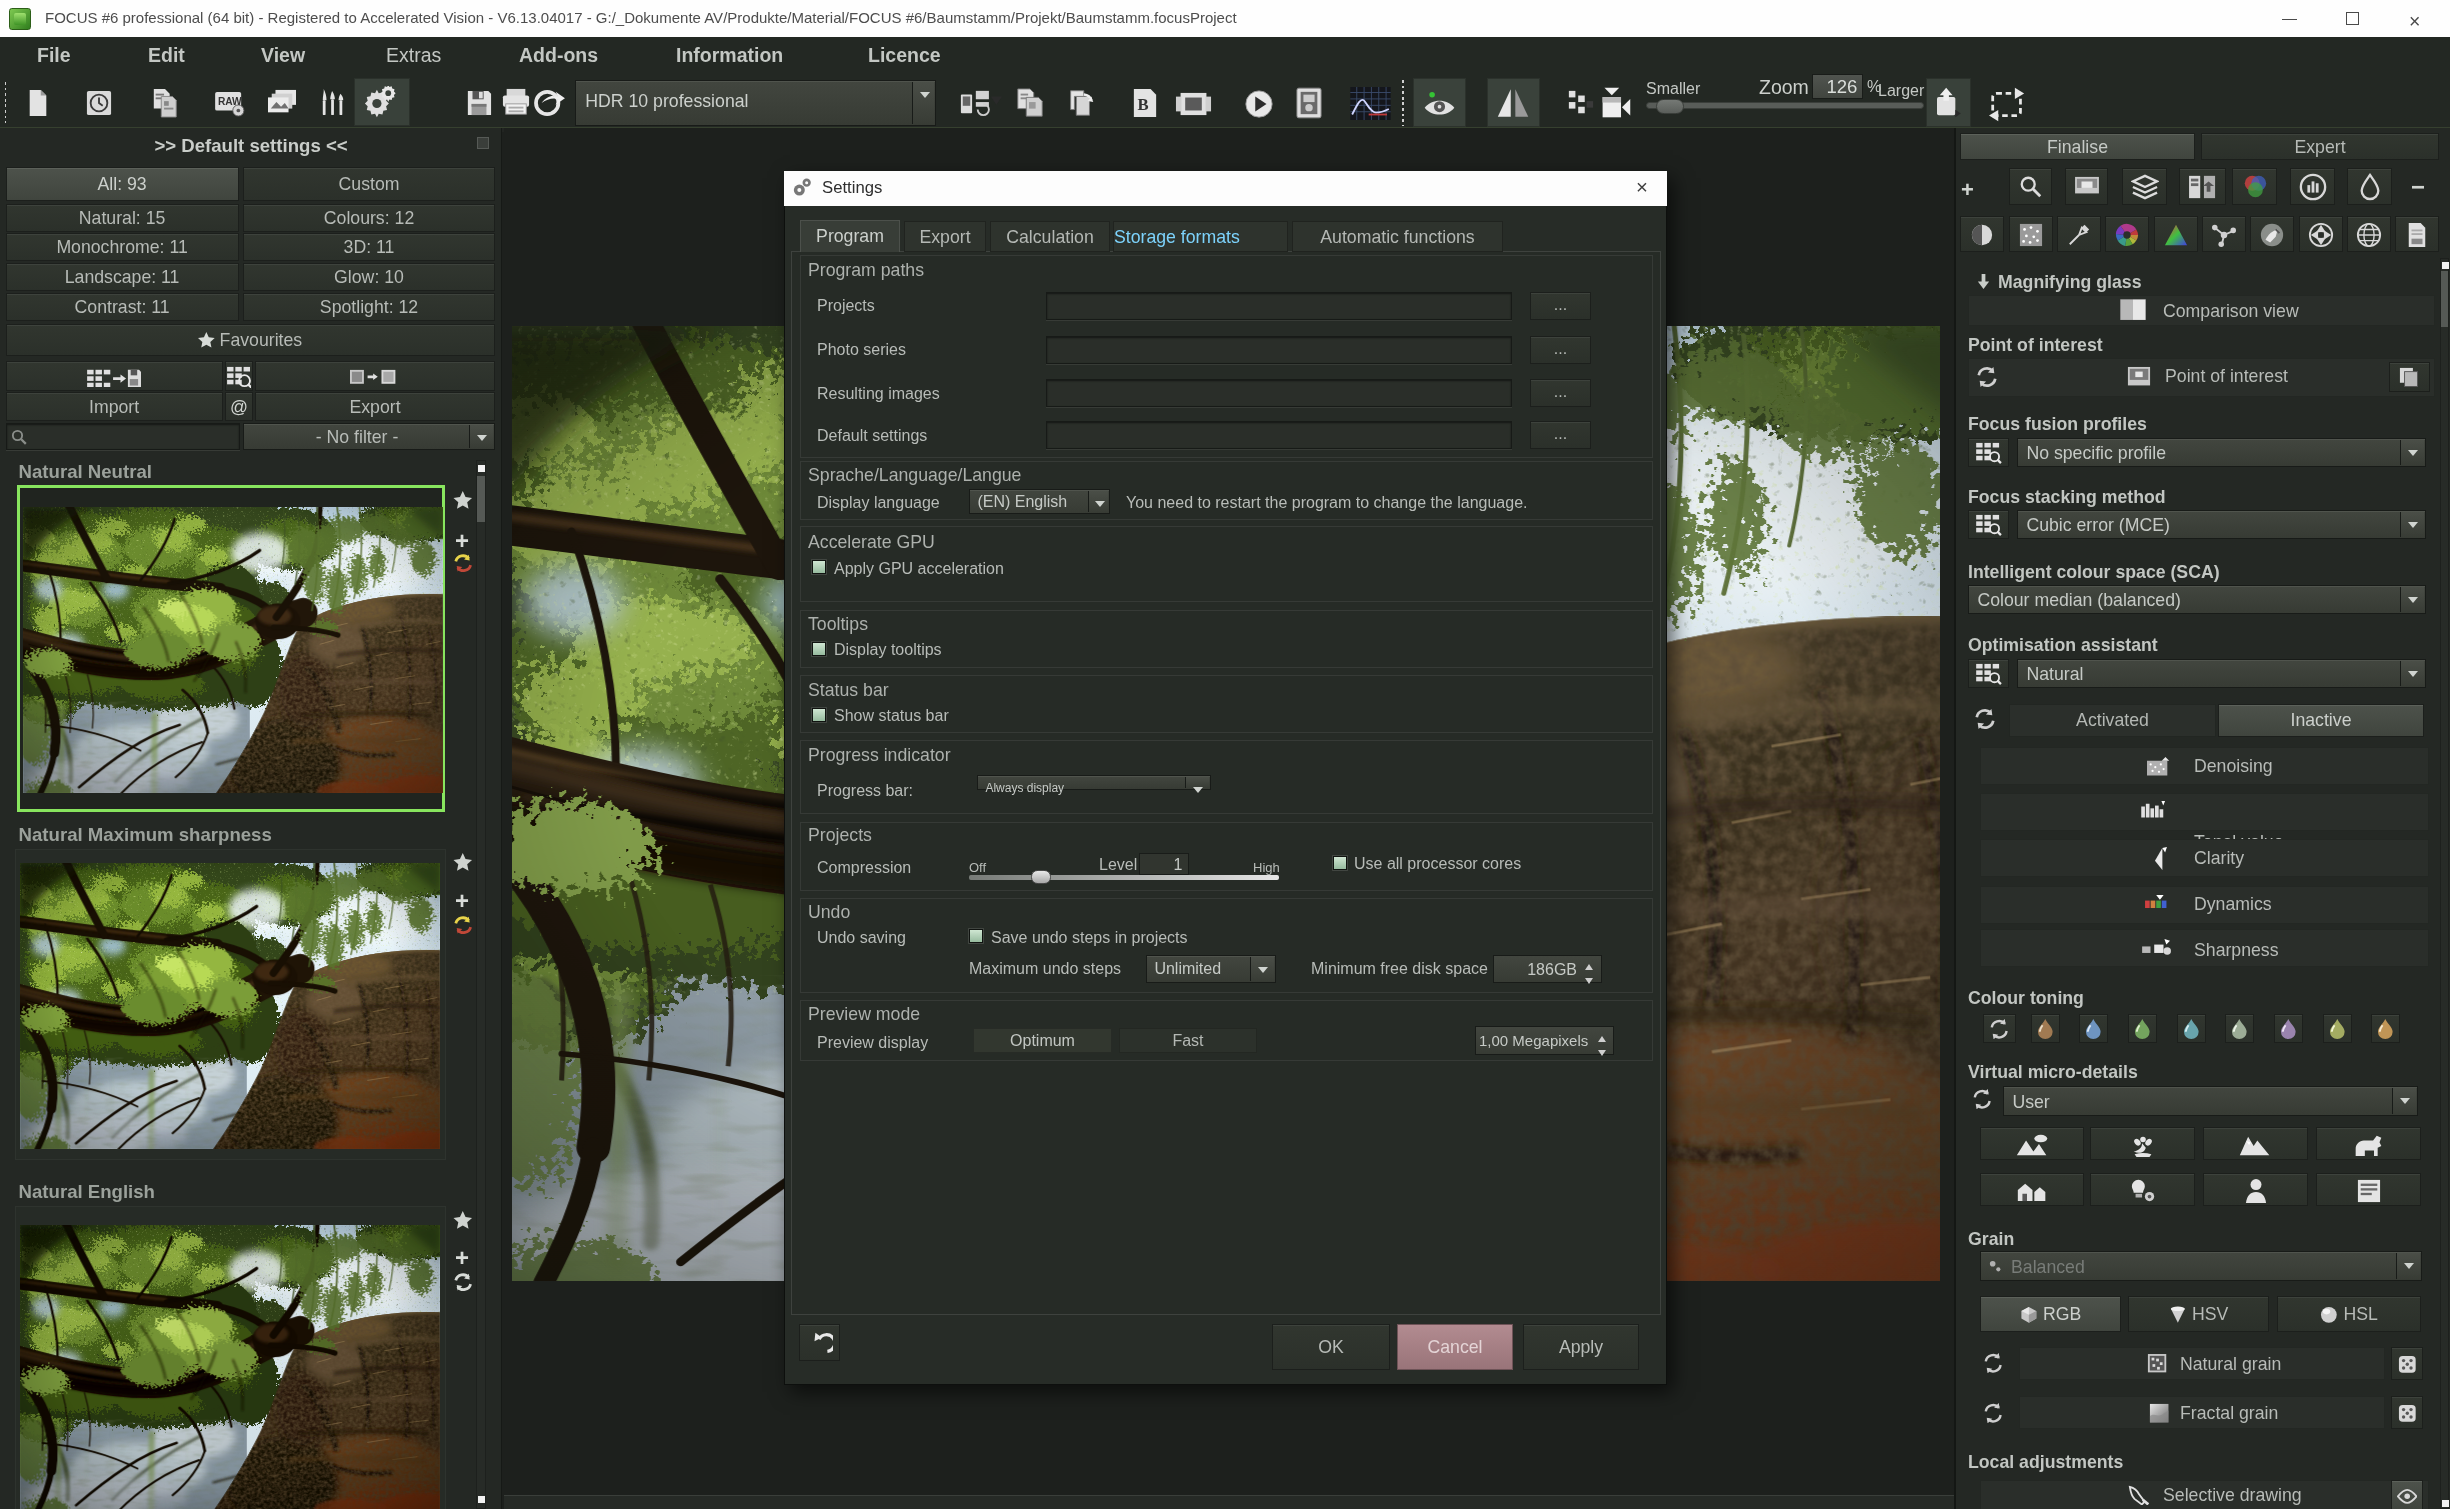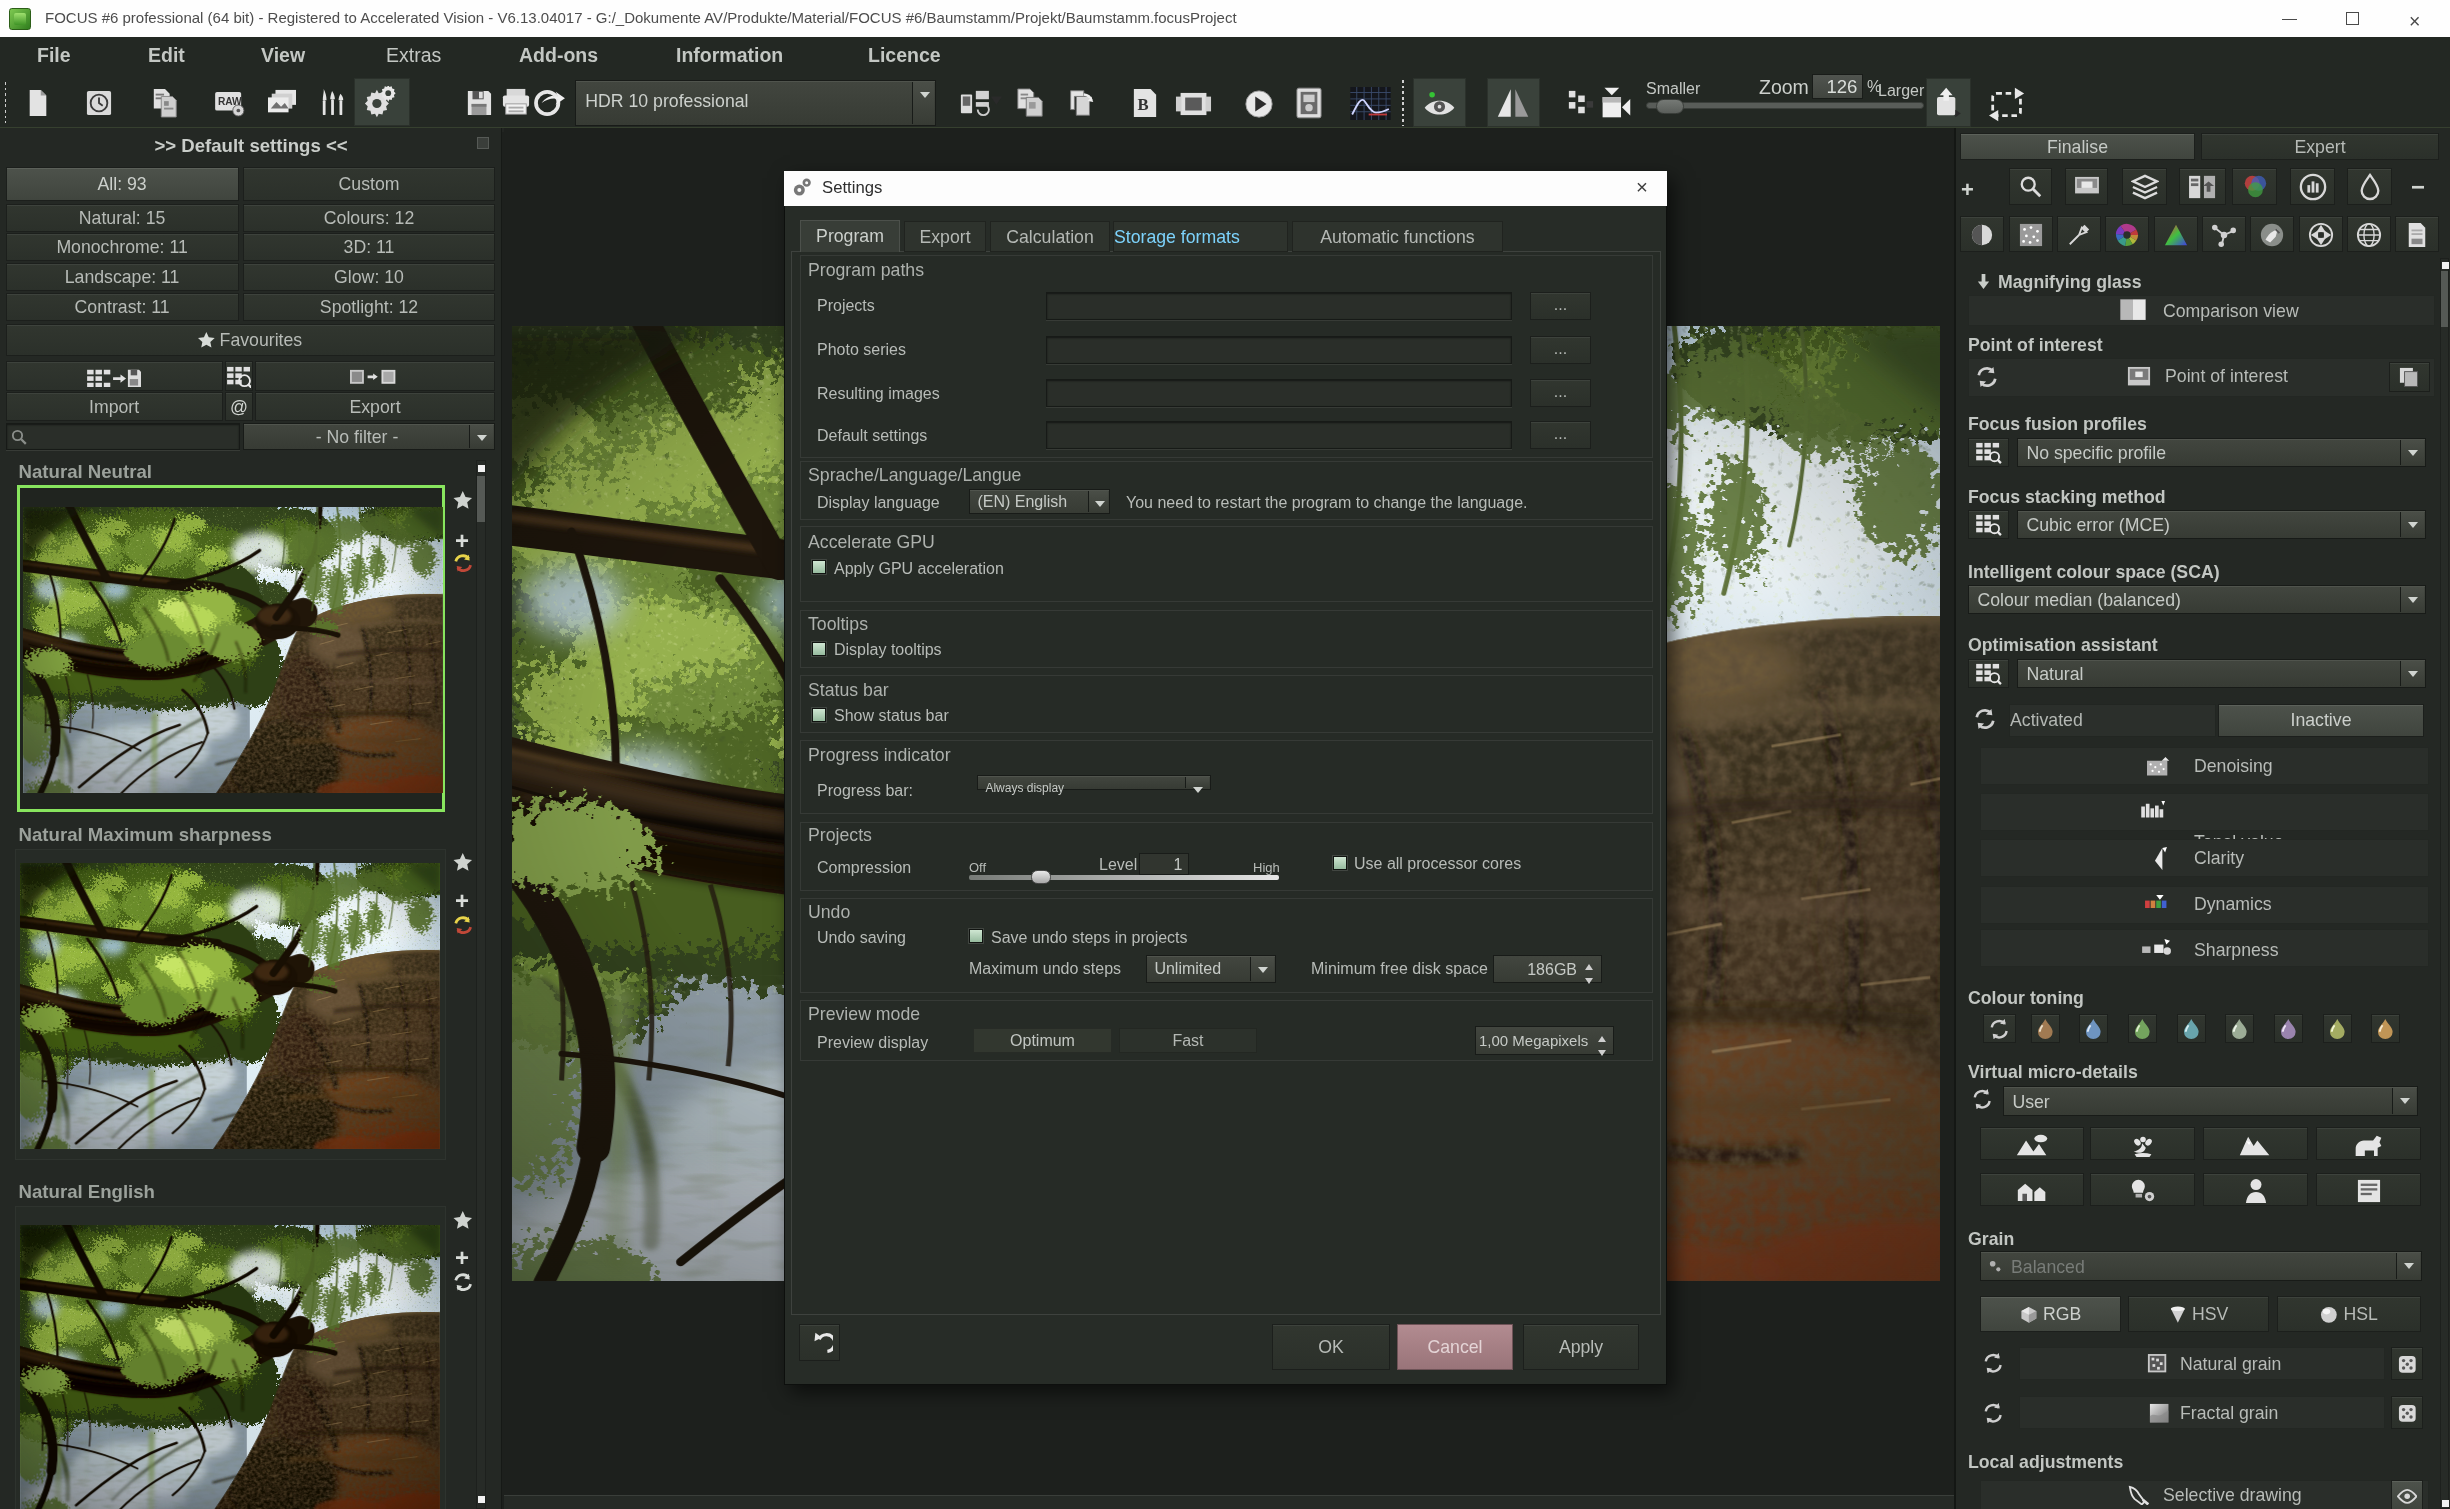--- a/index.html
+++ b/index.html
@@ -976,21 +976,21 @@
 <div class="ab dd" style="left:2017px;top:659px;width:409px;height:29px;font-size:17.7px">
       <span style="position:absolute;left:8.4px;top:3.7px">Natural</span>
       <span class="dda"></span>
     </div>
 <svg class="ab" style="left:1974px;top:708px" width="22" height="22" viewBox="0 0 24 24">
       <path d="M3 10a9 9 0 0115-5" fill="none" stroke="#cfcfcf" stroke-width="3"></path>
       <path d="M19 1l1 7-7-1z" fill="#cfcfcf"></path>
       <path d="M21 14a9 9 0 01-15 5" fill="none" stroke="#cfcfcf" stroke-width="3"></path>
       <path d="M5 23l-1-7 7 1z" fill="#cfcfcf"></path>
     </svg>
-<div class="ab" style="left:2009px;top:704px;width:207px;height:33px;background:#2b2f2b;border:0.9px solid #222622;color:#b4b8b4;font-size:17.7px;line-height:31px;">Activated</div>
+<div class="ab" style="left:2009px;top:704px;width:207px;height:33px;background:#2b2f2b;border:0.9px solid #222622;color:#b4b8b4;font-size:17.7px;line-height:31px;text-align:center">Activated</div>
 <div class="ab btnsel" style="left:2218px;top:704px;width:206px;height:33px;font-size:17.7px;line-height:31px">Inactive</div>
 <div class="ab" style="left:1980px;top:747px;width:449px;height:38px;background:#2a2e2a;border:0.9px solid #232723"></div>
 <svg class="ab" style="left:2147px;top:757px" width="24" height="20.4" viewBox="0 0 26 22">
       <rect x="0" y="4" width="22" height="16" fill="#b0b0b0"></rect>
       <g fill="#fff">
         <circle cx="4" cy="8" r="1.2"></circle>
         <circle cx="9" cy="11" r="1.2"></circle>
         <circle cx="15" cy="8" r="1.2"></circle>
         <circle cx="6" cy="15" r="1.2"></circle>
         <circle cx="13" cy="16" r="1.2"></circle>

